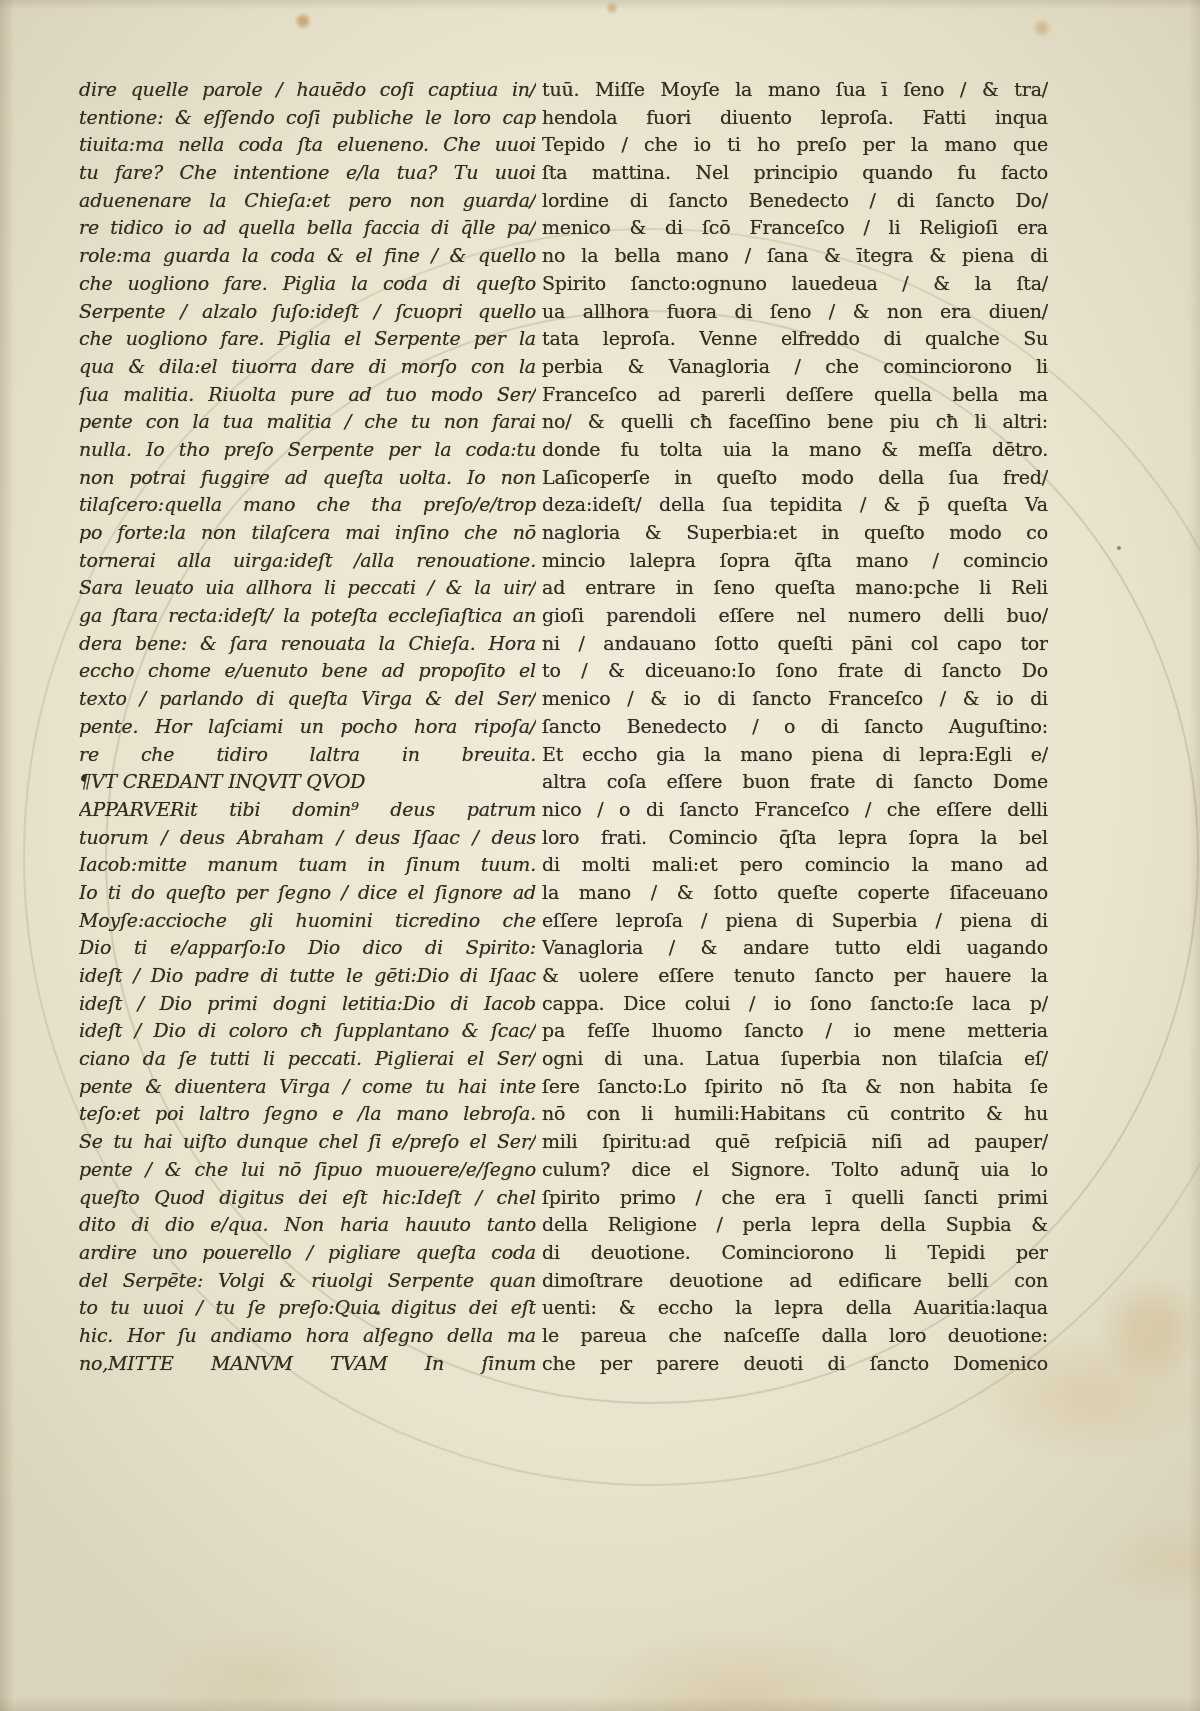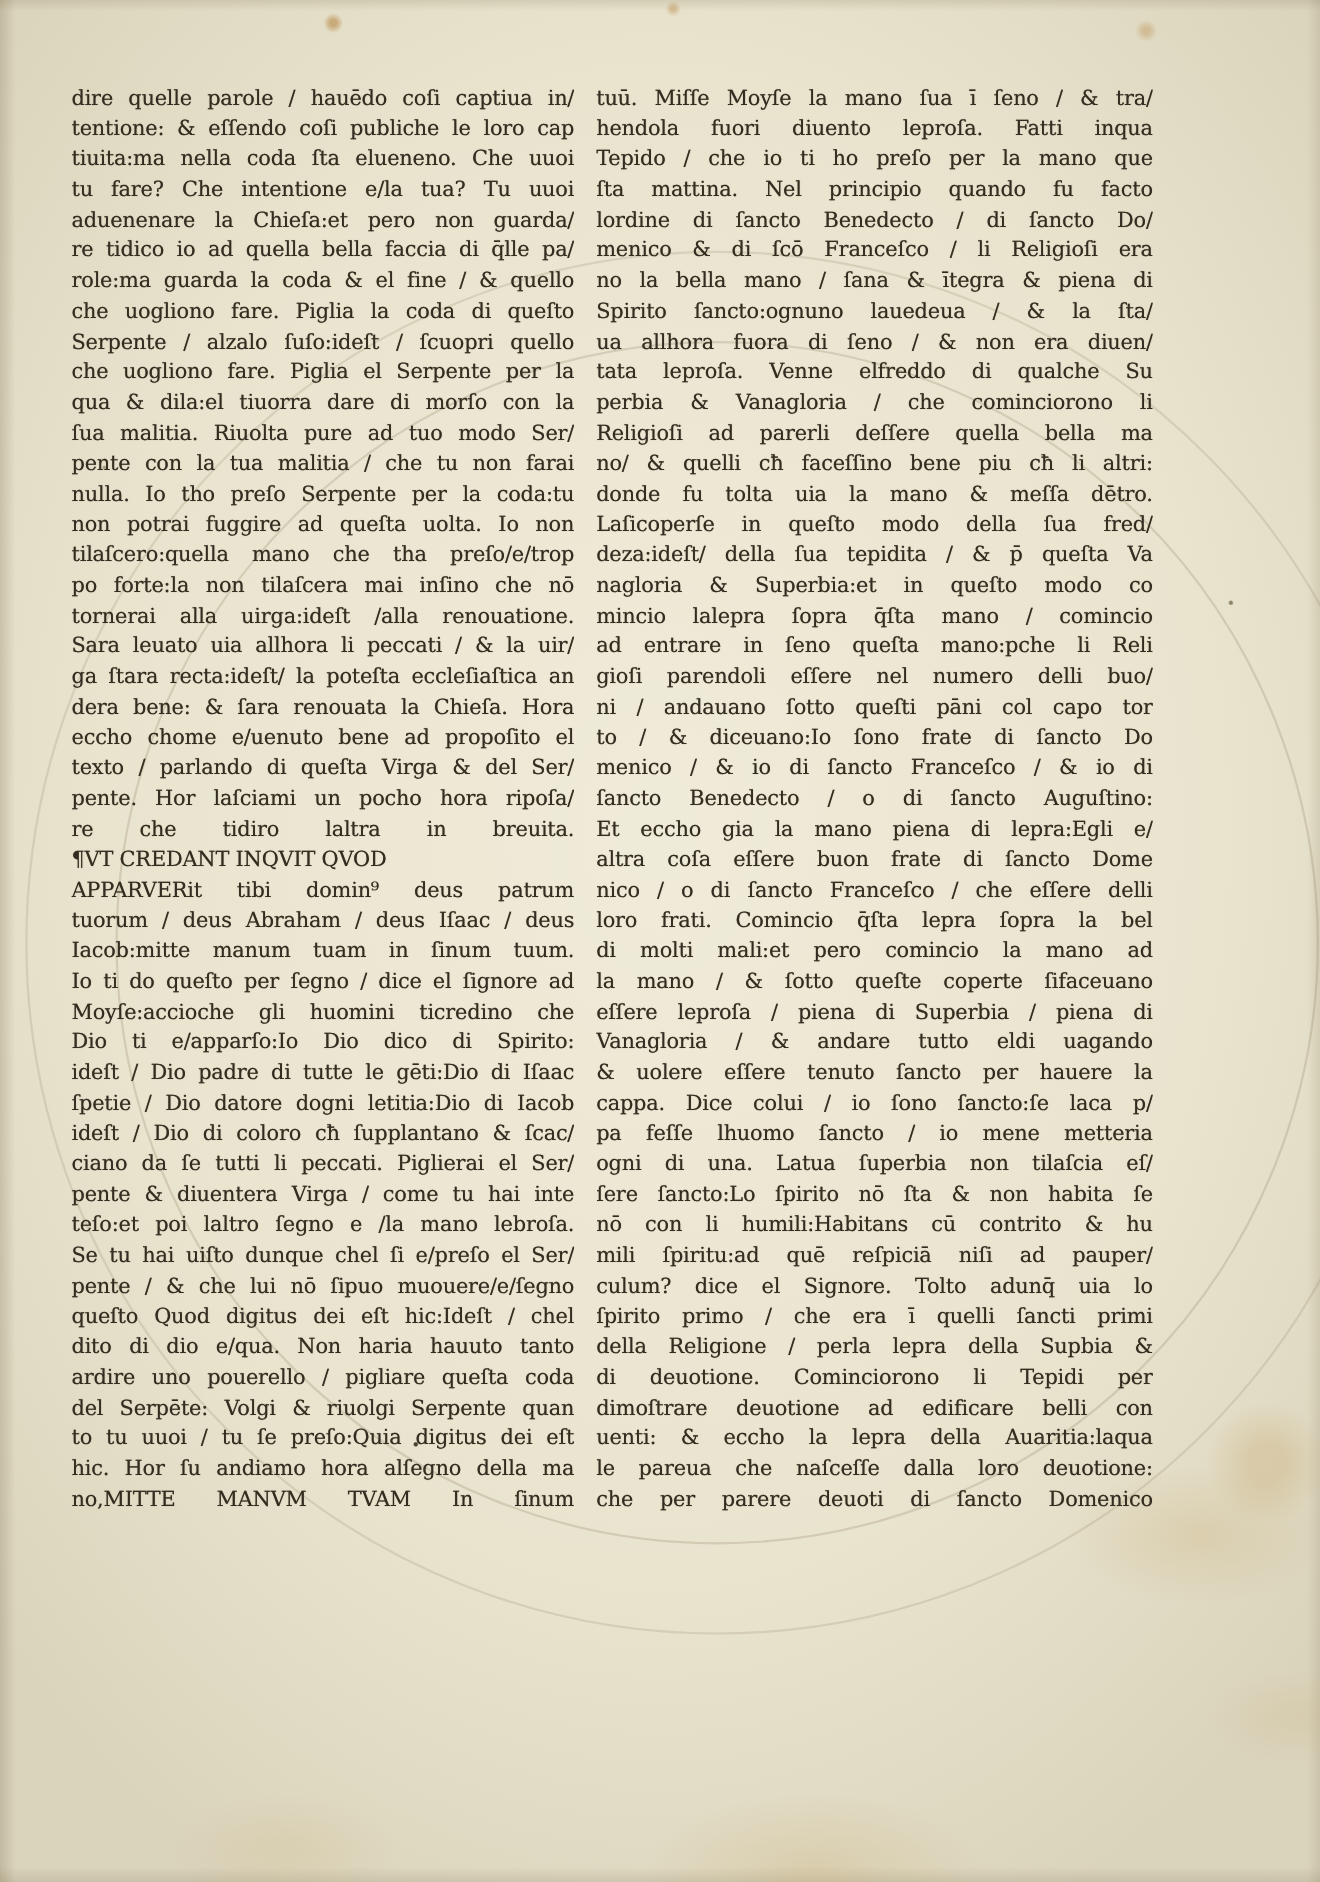--- a/index.html
+++ b/index.html
@@ -45,21 +45,21 @@
     position: absolute;
     top: 76px;
     z-index: 2;
     font-family: "DejaVu Serif", "Liberation Serif", serif;
     font-size: 19px;
     line-height: 27.7px;
     color: var(--ink, #332c20);
     letter-spacing: -0.2px;
     text-shadow: 0 0 0.7px rgba(44,36,20,.6);
   }
-  .column.left  { left: 65px;  width: 457px; }
+  .column.left  { left: 79px;  width: 457px; font-style: italic; }
   .column.right { left: 542px; width: 506px; }
   .line {
     white-space: nowrap;
     overflow: hidden;
     text-align: justify;
     text-align-last: justify;
     height: 27.7px;
   }
   
   .column.left .line:nth-child(26) { text-align-last: left; }
@@ -99,21 +99,21 @@
       <div class="line">pente. Hor laſciami un pocho hora ripoſa/</div>
       <div class="line">re che tidiro laltra in breuita.</div>
       <div class="line">¶VT CREDANT INQVIT QVOD</div>
       <div class="line">APPARVERit tibi domin⁹ deus patrum</div>
       <div class="line">tuorum / deus Abraham / deus Iſaac / deus</div>
       <div class="line">Iacob:mitte manum tuam in ſinum tuum.</div>
       <div class="line">Io ti do queſto per ſegno / dice el ſignore ad</div>
       <div class="line">Moyſe:accioche gli huomini ticredino che</div>
       <div class="line">Dio ti e/apparſo:Io Dio dico di Spirito:</div>
       <div class="line">ideſt / Dio padre di tutte le gēti:Dio di Iſaac</div>
-      <div class="line">ſpetie / Dio datore dogni letitia:Dio di Iacob</div>
+      <div class="line">ideſt / Dio primi dogni letitia:Dio di Iacob</div>
       <div class="line">ideſt / Dio di coloro cħ ſupplantano &amp; ſcac/</div>
       <div class="line">ciano da ſe tutti li peccati. Piglierai el Ser/</div>
       <div class="line">pente &amp; diuentera Virga / come tu hai inte</div>
       <div class="line">teſo:et poi laltro ſegno e /la mano lebroſa.</div>
       <div class="line">Se tu hai uiſto dunque chel ſi e/preſo el Ser/</div>
       <div class="line">pente / &amp; che lui nō ſipuo muouere/e/ſegno</div>
       <div class="line">queſto Quod digitus dei eſt hic:Ideſt / chel</div>
       <div class="line">dito di dio e/qua. Non haria hauuto tanto</div>
       <div class="line">ardire uno pouerello / pigliare queſta coda</div>
       <div class="line">del Serpēte: Volgi &amp; riuolgi Serpente quan</div>
@@ -127,21 +127,21 @@
       <div class="line">hendola fuori diuento leproſa. Fatti inqua</div>
       <div class="line">Tepido / che io ti ho preſo per la mano que</div>
       <div class="line">ſta mattina. Nel principio quando fu facto</div>
       <div class="line">lordine di ſancto Benedecto / di ſancto Do/</div>
       <div class="line">menico &amp; di ſcō Franceſco / li Religioſi era</div>
       <div class="line">no la bella mano / ſana &amp; ītegra &amp; piena di</div>
       <div class="line">Spirito ſancto:ognuno lauedeua / &amp; la ſta/</div>
       <div class="line">ua allhora fuora di ſeno / &amp; non era diuen/</div>
       <div class="line">tata leproſa. Venne elfreddo di qualche Su</div>
       <div class="line">perbia &amp; Vanagloria / che cominciorono li</div>
-      <div class="line">Religioſi ad parerli deſſere quella bella ma</div>
+      <div class="line">Franceſco ad parerli deſſere quella bella ma</div>
       <div class="line">no/ &amp; quelli cħ faceſſino bene piu cħ li altri:</div>
       <div class="line">donde fu tolta uia la mano &amp; meſſa dētro.</div>
       <div class="line">Laſicoperſe in queſto modo della ſua fred/</div>
       <div class="line">deza:ideſt/ della ſua tepidita / &amp; p̄ queſta Va</div>
       <div class="line">nagloria &amp; Superbia:et in queſto modo co</div>
       <div class="line">mincio lalepra ſopra q̄ſta mano / comincio</div>
       <div class="line">ad entrare in ſeno queſta mano:pche li Reli</div>
       <div class="line">gioſi parendoli eſſere nel numero delli buo/</div>
       <div class="line">ni / andauano ſotto queſti pāni col capo tor</div>
       <div class="line">to / &amp; diceuano:Io ſono frate di ſancto Do</div>

